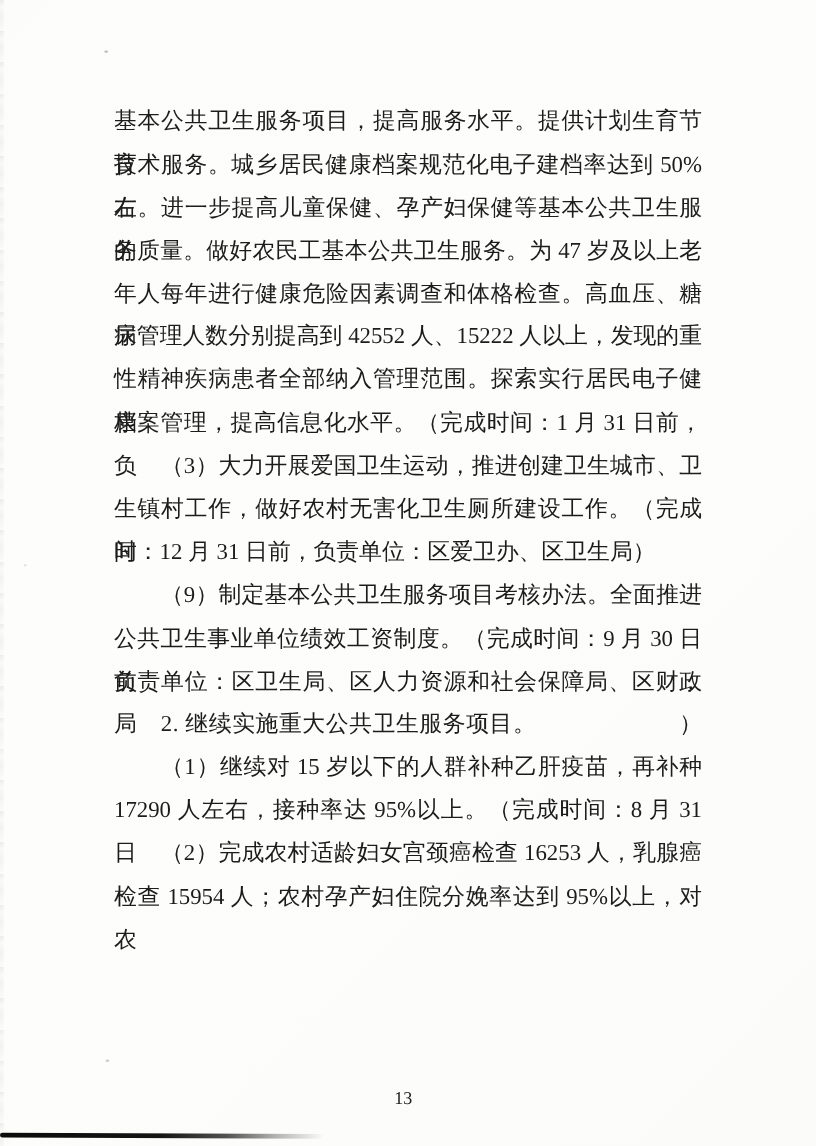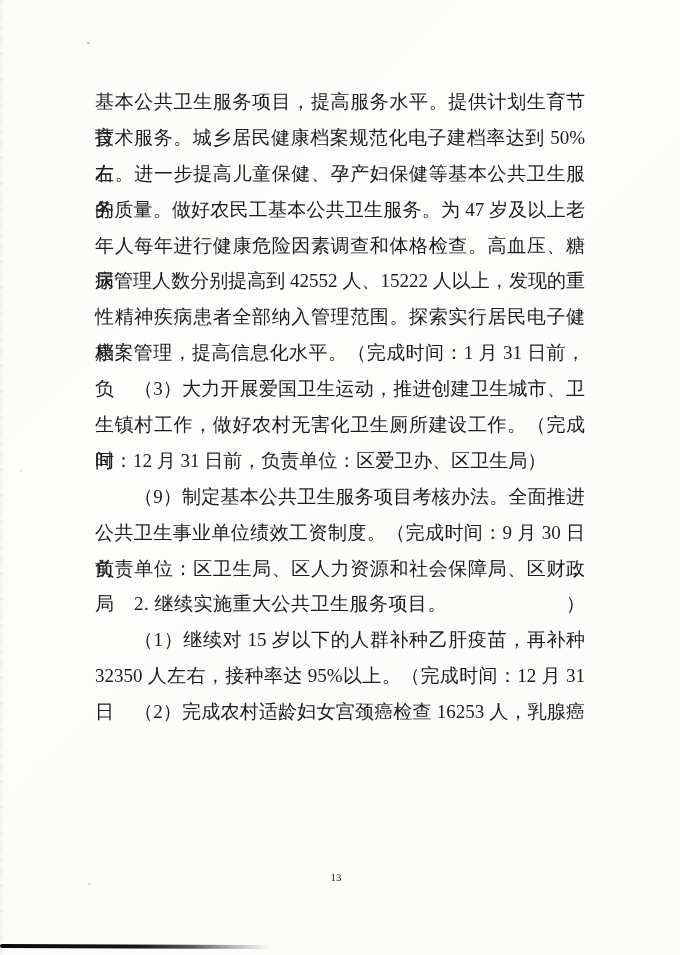--- a/index.html
+++ b/index.html
@@ -41,27 +41,27 @@
   }
   .line.indent {
     text-indent: 2.05em;
   }
   .line.bold {
     font-weight: normal;
     letter-spacing: 0.5px;
   }
   .page-number {
     position: absolute;
-    top: 868px;
+    top: 907px;
     left: 0;
     width: 672px;
     height: 18px;
     line-height: 18px;
     text-align: center;
-    font-size: 11px;
+    font-size: 15px;
     color: #1b1b1b;
   }
   
   .scan-line-bottom {
     position: absolute;
     left: 0;
     top: 944px;
     width: 270px;
     height: 3.5px;
     transform: rotate(0.2deg);
@@ -107,22 +107,23 @@
       <div class="line fill">性精神疾病患者全部纳入管理范围。探索实行居民电子健康</div>
       <div class="line fill">档案管理，提高信息化水平。（完成时间：1 月 31 日前，负</div>
       <div class="line fill indent">（3）大力开展爱国卫生运动，推进创建卫生城市、卫</div>
       <div class="line fill">生镇村工作，做好农村无害化卫生厕所建设工作。（完成时</div>
       <div class="line">间：12 月 31 日前，负责单位：区爱卫办、区卫生局）</div>
       <div class="line fill indent">（9）制定基本公共卫生服务项目考核办法。全面推进</div>
       <div class="line fill">公共卫生事业单位绩效工资制度。（完成时间：9 月 30 日前，</div>
       <div class="line fill">负责单位：区卫生局、区人力资源和社会保障局、区财政局）</div>
       <div class="line indent bold">2. 继续实施重大公共卫生服务项目。</div>
       <div class="line fill indent">（1）继续对 15 岁以下的人群补种乙肝疫苗，再补种</div>
-      <div class="line fill">32350 人左右，接种率达 95%以上。（完成时间：12 月 31 日</div>
+      <div class="line fill">17290 人左右，接种率达 95%以上。（完成时间：8 月 31 日</div>
       <div class="line fill indent">（2）完成农村适龄妇女宫颈癌检查 16253 人，乳腺癌</div>
+      <div class="line fill">检查 15954 人；农村孕产妇住院分娩率达到 95%以上，对农</div>
     </div>
 
   <div class="page-number">13</div>
 
   <div class="scan-line-bottom"></div>
   <div class="edge-shade"></div>
   <div class="speck speck-a"></div>
   <div class="speck speck-b"></div>
   <div class="speck speck-c"></div>
 

